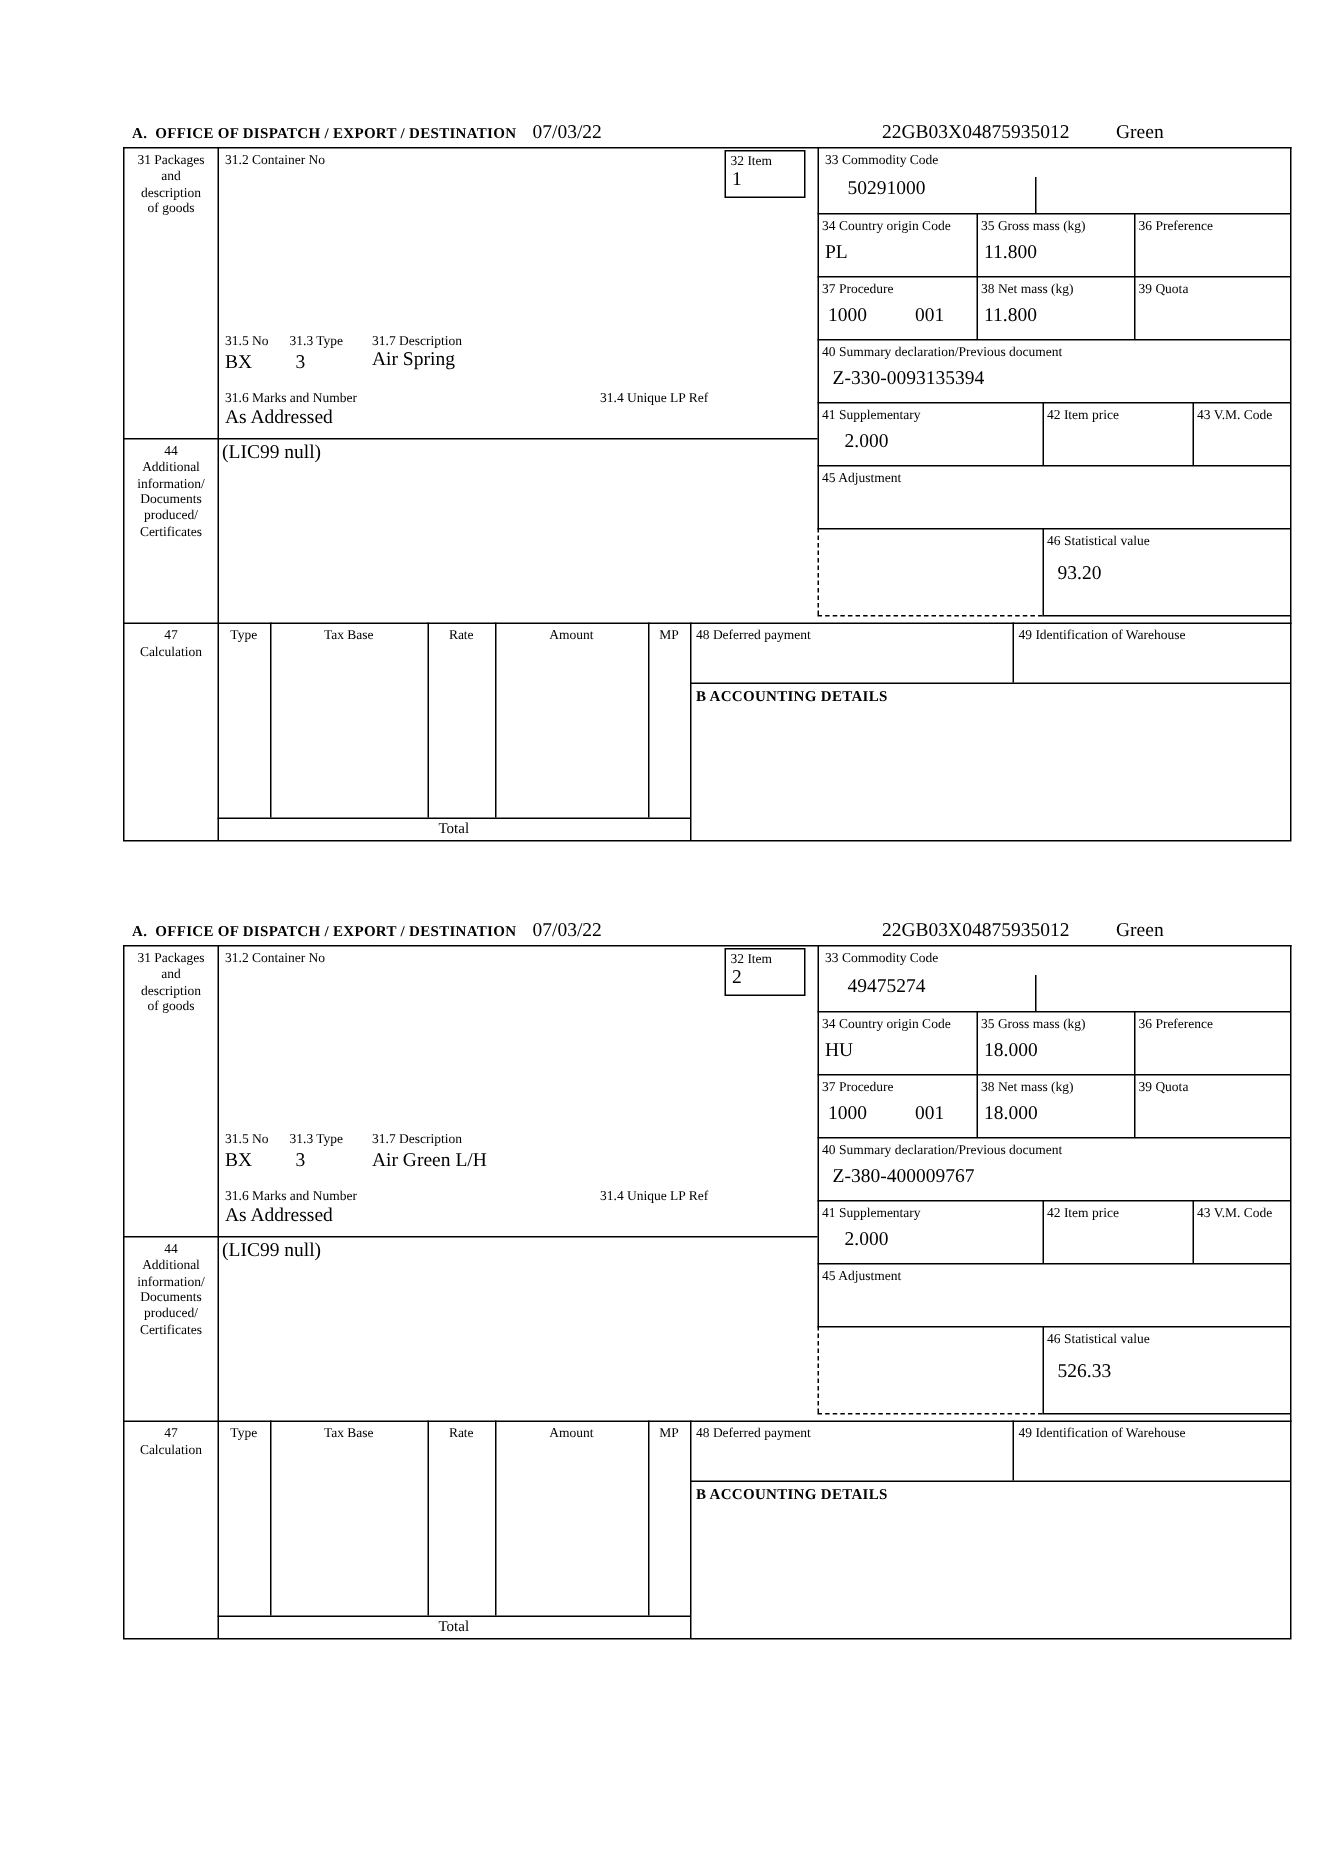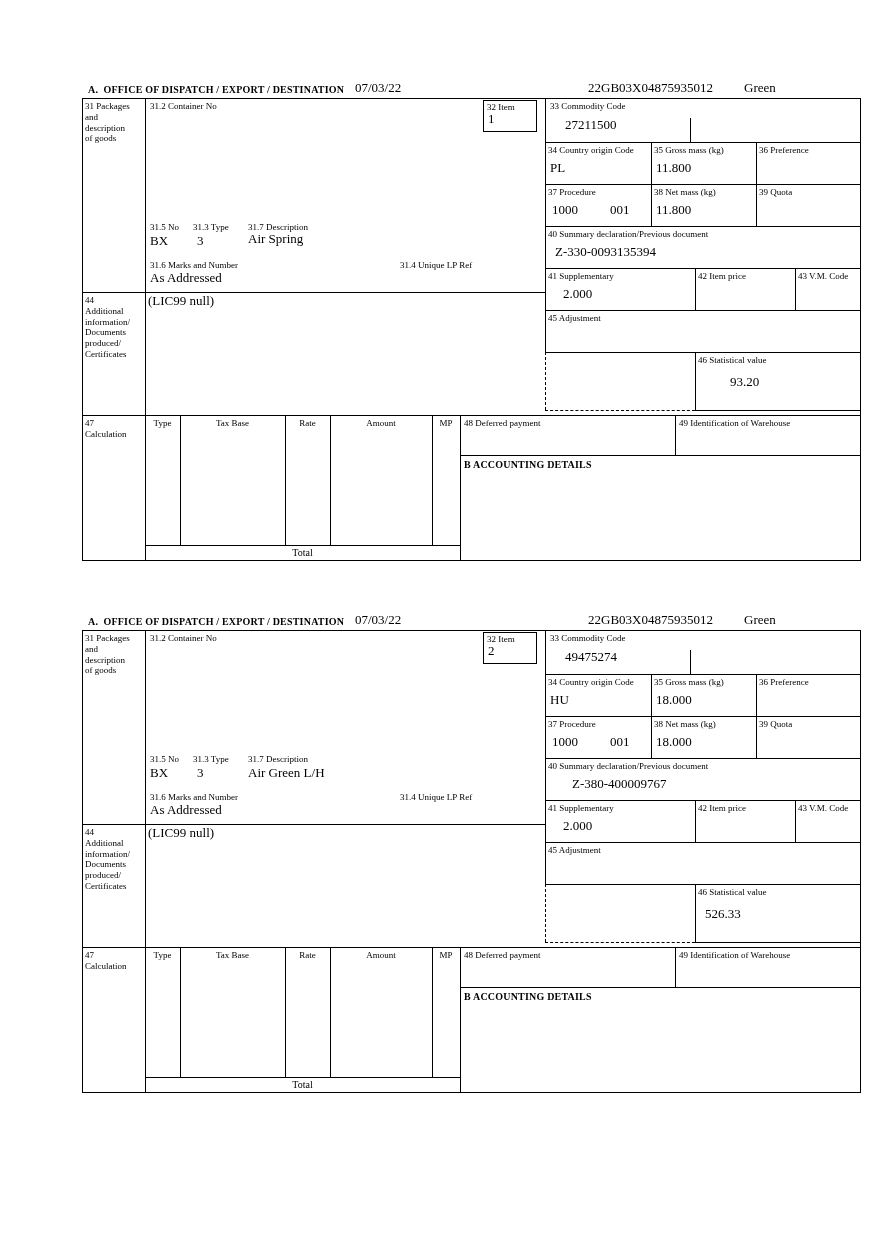--- a/index.html
+++ b/index.html
@@ -1,20 +1,20 @@
 <!DOCTYPE html>
 <html><head>
 <meta charset="utf-8">
 <style>
   html,body{margin:0;padding:0;background:#fff;}
   .sheet{position:relative;width:882px;height:1250px;background:#fff;overflow:hidden;
          font-family:"Liberation Serif", serif;color:#000;}
   .block{position:absolute;left:0;width:882px;height:482px;}
   .hdrA{position:absolute;font-size:10px;font-weight:700;letter-spacing:.2px;white-space:pre;}
-  .lbl{position:absolute;font-size:9px;line-height:1.2;white-space:pre-line;}
+  .lbl{position:absolute;font-size:9px;line-height:1.2;white-space:pre-line;text-align:center;}
   .val{position:absolute;font-size:13px;line-height:1.1;white-space:pre;}
   .th{position:absolute;font-size:9px;text-align:center;}
   .tot{position:absolute;font-size:10px;text-align:center;}
   .acct{position:absolute;font-size:10px;font-weight:700;letter-spacing:.2px;}
   .hl{position:absolute;height:1px;background:#000;}
   .vl{position:absolute;width:1px;background:#000;}
   .hd{position:absolute;height:0;border-top:1px dashed #000;}
   .vd{position:absolute;width:0;border-left:1px dashed #000;}
   .box32{position:absolute;border:1px solid #000;}
 </style>
@@ -76,21 +76,21 @@
 Calculation</div>
 
   <div class="lbl" style="left:150px;top:21px">31.2 Container No</div>
 
   <div class="box32" style="left:483px;top:20px;width:52px;height:30px">
     <div class="lbl" style="left:3px;top:1px">32 Item</div>
     <div class="val" style="left:4px;top:11px">1</div>
   </div>
 
   <div class="lbl" style="left:550px;top:21px">33 Commodity Code</div>
-  <div class="val" style="left:565px;top:38px">27211500</div>
+  <div class="val" style="left:565px;top:38px">50291000</div>
 
   <div class="lbl" style="left:548px;top:65px">34 Country origin Code</div>
   <div class="val" style="left:550px;top:81px">PL</div>
   <div class="lbl" style="left:654px;top:65px">35 Gross mass (kg)</div>
   <div class="val" style="left:656px;top:81px">11.800</div>
   <div class="lbl" style="left:759px;top:65px">36 Preference</div>
 
   <div class="lbl" style="left:548px;top:107px">37 Procedure</div>
   <div class="val" style="left:552px;top:123px">1000</div>
   <div class="val" style="left:610px;top:123px">001</div>
@@ -102,21 +102,21 @@
   <div class="val" style="left:555px;top:165px">Z-330-0093135394</div>
 
   <div class="lbl" style="left:548px;top:191px">41 Supplementary</div>
   <div class="val" style="left:563px;top:207px">2.000</div>
   <div class="lbl" style="left:698px;top:191px">42 Item price</div>
   <div class="lbl" style="left:798px;top:191px">43 V.M. Code</div>
 
   <div class="lbl" style="left:548px;top:233px">45 Adjustment</div>
 
   <div class="lbl" style="left:698px;top:275px">46 Statistical value</div>
-  <div class="val" style="left:730px;top:295px">93.20</div>
+  <div class="val" style="left:705px;top:295px">93.20</div>
 
   <div class="lbl" style="left:150px;top:142px">31.5 No</div>
   <div class="lbl" style="left:193px;top:142px">31.3 Type</div>
   <div class="lbl" style="left:248px;top:142px">31.7 Description</div>
   <div class="val" style="left:150px;top:154px">BX</div>
   <div class="val" style="left:197px;top:154px">3</div>
   <div class="val" style="left:248px;top:152px">Air Spring</div>
 
   <div class="lbl" style="left:150px;top:180px">31.6 Marks and Number</div>
   <div class="lbl" style="left:400px;top:180px">31.4 Unique LP Ref</div>
@@ -205,21 +205,21 @@
   <div class="lbl" style="left:759px;top:65px">36 Preference</div>
 
   <div class="lbl" style="left:548px;top:107px">37 Procedure</div>
   <div class="val" style="left:552px;top:123px">1000</div>
   <div class="val" style="left:610px;top:123px">001</div>
   <div class="lbl" style="left:654px;top:107px">38 Net mass (kg)</div>
   <div class="val" style="left:656px;top:123px">18.000</div>
   <div class="lbl" style="left:759px;top:107px">39 Quota</div>
 
   <div class="lbl" style="left:548px;top:149px">40 Summary declaration/Previous document</div>
-  <div class="val" style="left:572px;top:165px">Z-380-400009767</div>
+  <div class="val" style="left:555px;top:165px">Z-380-400009767</div>
 
   <div class="lbl" style="left:548px;top:191px">41 Supplementary</div>
   <div class="val" style="left:563px;top:207px">2.000</div>
   <div class="lbl" style="left:698px;top:191px">42 Item price</div>
   <div class="lbl" style="left:798px;top:191px">43 V.M. Code</div>
 
   <div class="lbl" style="left:548px;top:233px">45 Adjustment</div>
 
   <div class="lbl" style="left:698px;top:275px">46 Statistical value</div>
   <div class="val" style="left:705px;top:295px">526.33</div>

